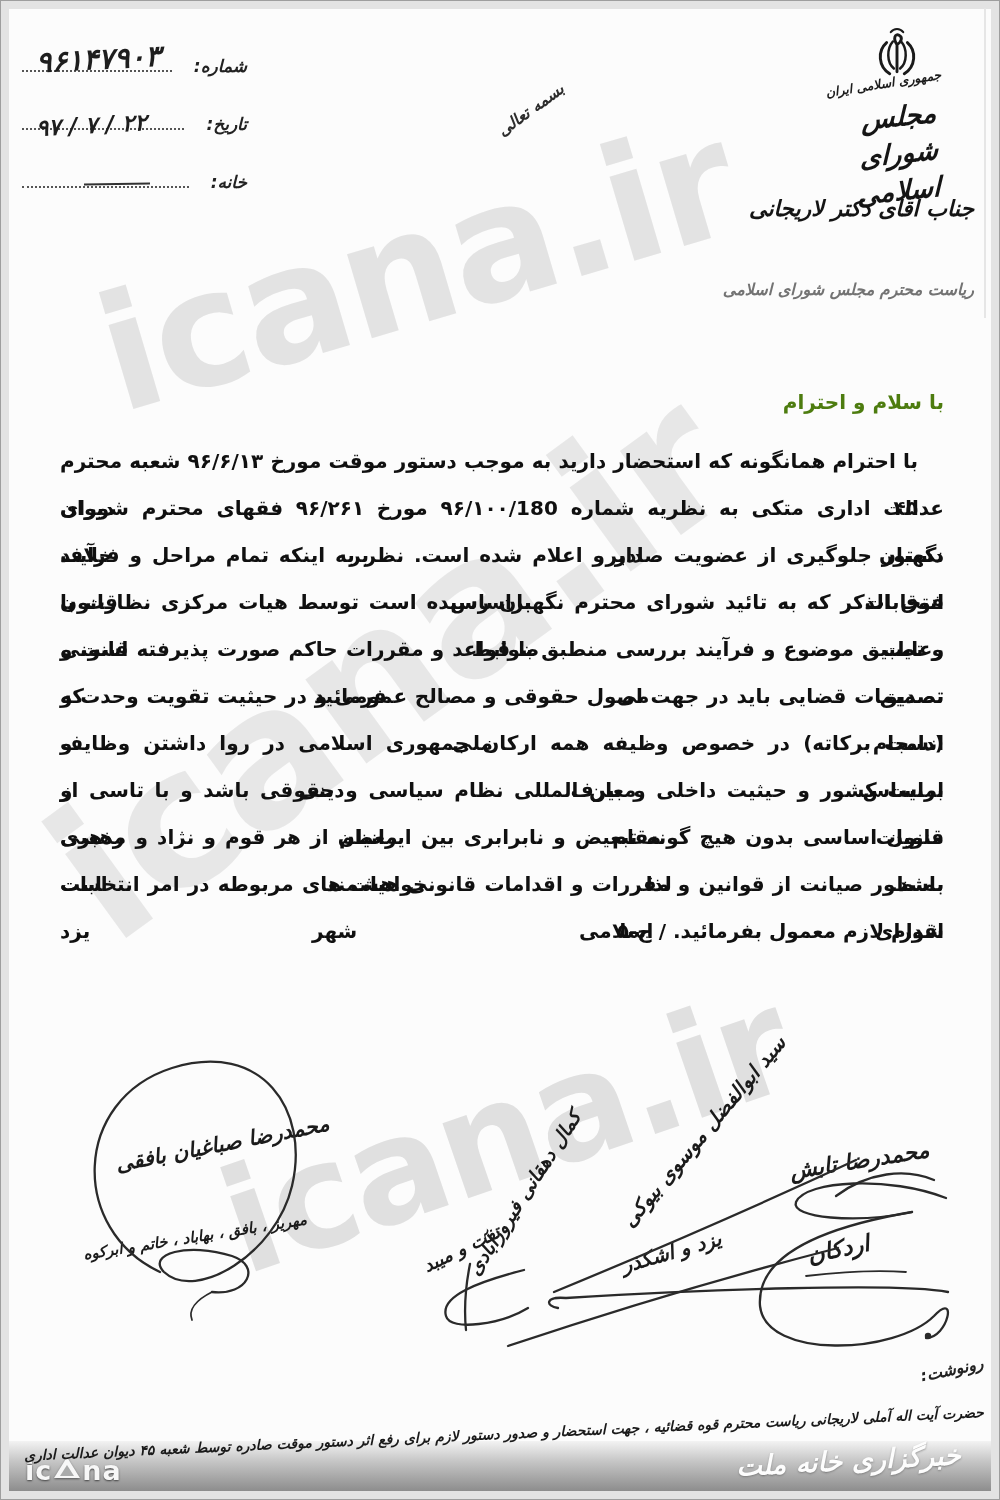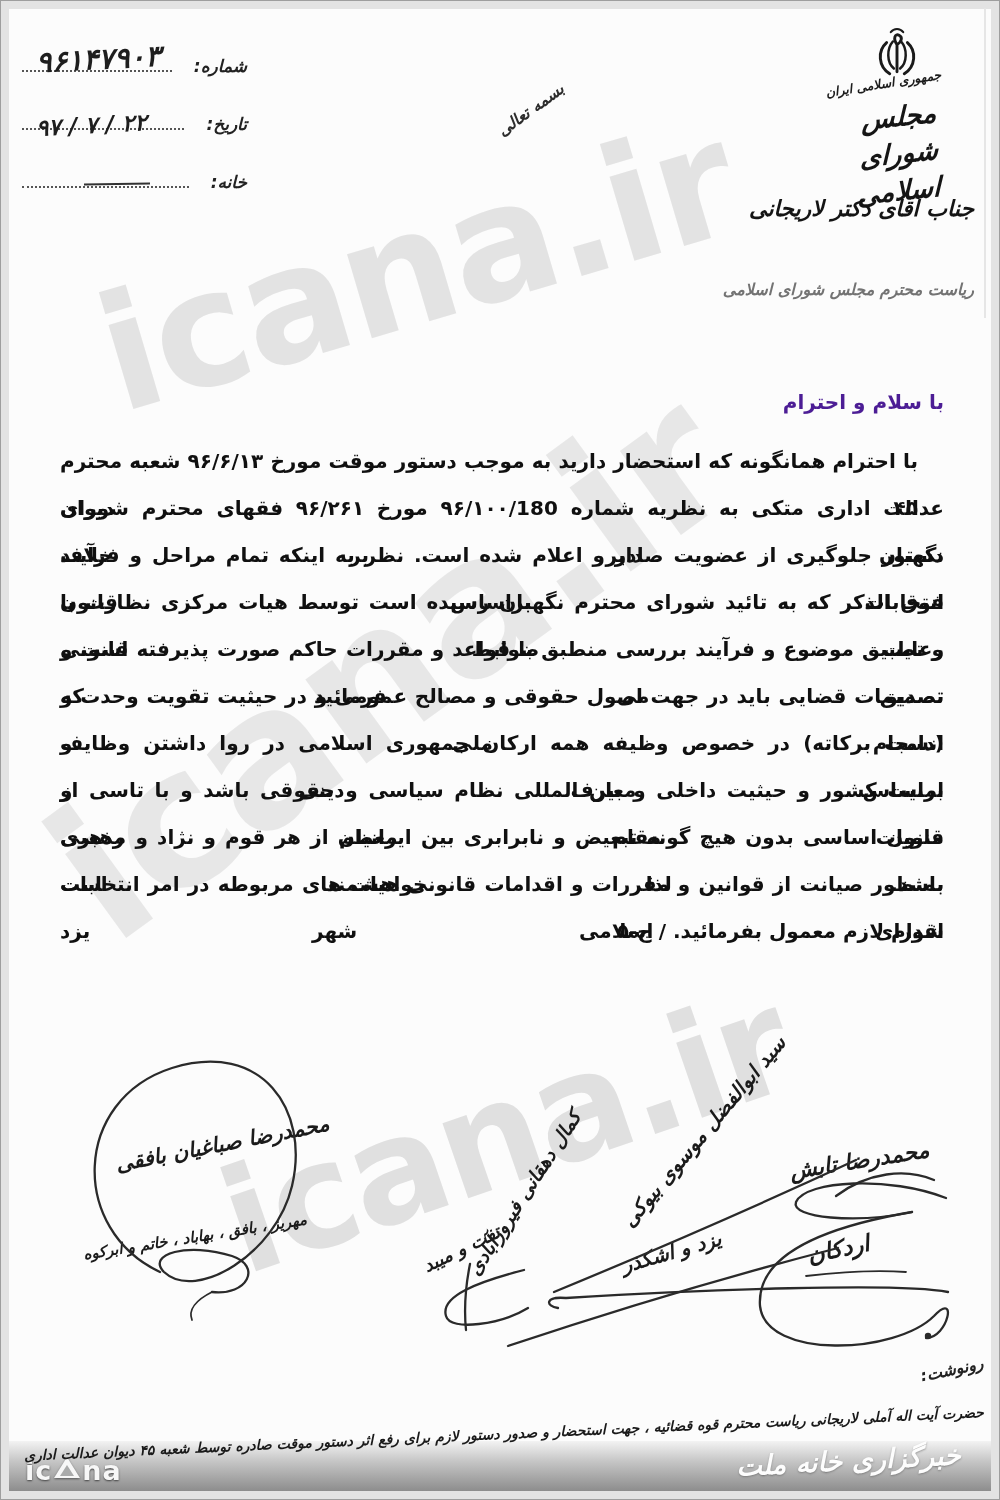--- a/index.html
+++ b/index.html
@@ -29,21 +29,21 @@
   .assembly{position:absolute;right:20px;top:98px;width:162px;font-size:27px;line-height:37px;
             font-weight:bold;font-style:italic;text-align:center;color:#151515;
             transform:rotate(-6deg) skewX(-6deg);z-index:2;direction:rtl;}
   .bismillah{position:absolute;left:492px;top:100px;font-size:16px;font-weight:bold;font-style:italic;
              color:#2d2d2d;transform:rotate(-36deg);z-index:2;white-space:nowrap;}
   
   .addr1{position:absolute;right:26px;top:196px;font-size:22px;font-weight:bold;font-style:italic;
          color:#141414;z-index:2;direction:rtl;white-space:nowrap;}
   .addr2{position:absolute;right:26px;top:280px;font-size:16px;font-weight:bold;font-style:italic;
          color:#737373;z-index:2;direction:rtl;white-space:nowrap;}
-  .salutation{position:absolute;right:56px;top:390px;font-size:20px;font-weight:bold;color:#4c1d95;
+  .salutation{position:absolute;right:56px;top:390px;font-size:20px;font-weight:bold;color:#4d7c0f;
               z-index:2;direction:rtl;}
   
   .body-block{position:absolute;right:56px;left:60px;top:438px;z-index:1;direction:rtl;}
   .bl{height:47px;line-height:47px;font-size:20px;color:#101010;font-weight:bold;
       text-align:justify;text-align-last:justify;white-space:normal;letter-spacing:.2px;}
   .bl:first-child{padding-right:26px;}
   .bl:last-child{text-align-last:right;}
   
   .sig-name,.sig-const{position:absolute;z-index:2;font-weight:bold;font-style:italic;color:#1b1b1b;
       white-space:nowrap;direction:rtl;}

